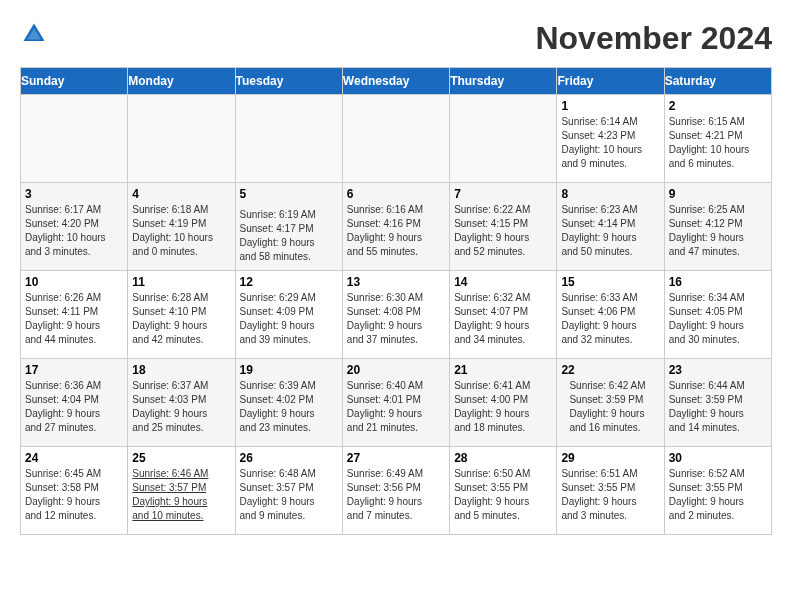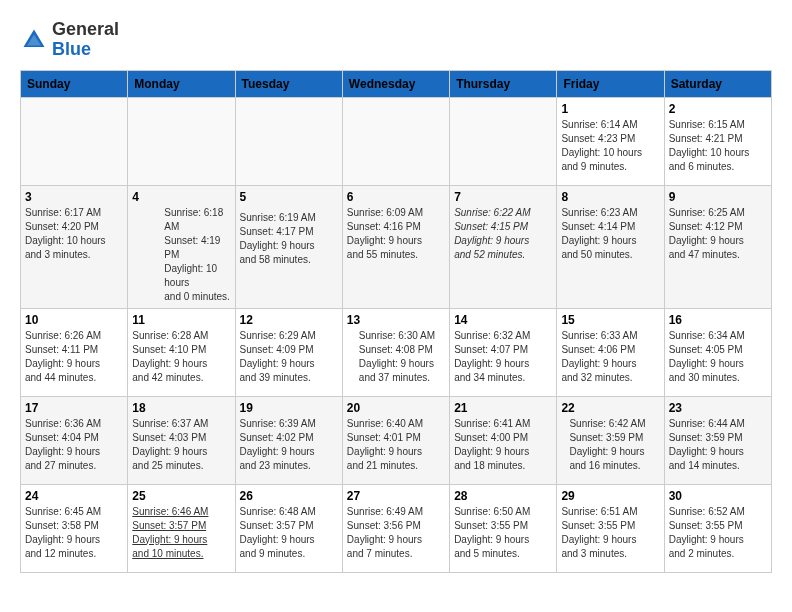--- a/index.html
+++ b/index.html
@@ -44,22 +44,22 @@
       font-size: 14px;
       color: #555;
     }
     .calendar {
       width: 100%;
       border-collapse: collapse;
       font-size: 11px;
     }
     .calendar th {
       background-color: #1a6bbf;
-      color: #000000;
-      padding: 6px 6px;
+      color: #ffffff;
+      padding: 6px 0;
       text-align: left;
       font-size: 12px;
       font-weight: bold;
       border: 1px solid #ccc;
     }
     .calendar td {
       border: 1px solid #ccc;
       vertical-align: top;
       padding: 4px;
       width: calc(100% / 7);
@@ -86,26 +86,23 @@
   </style>
 </head>
 <body>
 
 <div class="header">
   <div class="logo">
     <svg class="logo-icon" viewBox="0 0 40 40">
       <polygon points="20,5 35,30 5,30" fill="#1a6bbf"></polygon>
       <polygon points="20,12 30,28 10,28" fill="#4a90d0"></polygon>
     </svg>
-    <div class="logo-text">
-      <div class="general">General</div>
-      <div class="blue">Blue</div>
-    </div>
   </div>
   <div class="title-area">
+    <div class="month-title">November 2024</div>
   </div>
 </div>
 
 <table class="calendar">
   <thead>
     <tr>
     <th>Sunday</th>
         <th>Monday</th>
         <th>Tuesday</th>
         <th>Wednesday</th>
@@ -139,42 +136,42 @@
       <tr>
         <td>
           <span class="day-number">3</span>
           <div class="day-info" style="white-space: pre-line;">Sunrise: 6:17 AM
 Sunset: 4:20 PM
 Daylight: 10 hours
 and 3 minutes.</div>
         </td>
         <td>
           <span class="day-number">4</span>
-          <div class="day-info" style="white-space: pre-line; margin-left: 32px;">Sunrise: 6:18 AM
+          <div class="day-info" style="white-space: pre-line;">Sunrise: 6:18 AM
 Sunset: 4:19 PM
 Daylight: 10 hours
 and 0 minutes.</div>
         </td>
         <td>
           <span class="day-number">5</span>
           <div class="day-info" style="white-space: pre-line; margin-top: 7px;">Sunrise: 6:19 AM
 Sunset: 4:17 PM
 Daylight: 9 hours
 and 58 minutes.</div>
         </td>
         <td>
           <span class="day-number">6</span>
-          <div class="day-info" style="white-space: pre-line;">Sunrise: 6:09 AM
+          <div class="day-info" style="white-space: pre-line;">Sunrise: 6:16 AM
 Sunset: 4:16 PM
 Daylight: 9 hours
 and 55 minutes.</div>
         </td>
         <td>
           <span class="day-number">7</span>
-          <div class="day-info" style="white-space: pre-line; font-style: italic;">Sunrise: 6:22 AM
+          <div class="day-info" style="white-space: pre-line;">Sunrise: 6:22 AM
 Sunset: 4:15 PM
 Daylight: 9 hours
 and 52 minutes.</div>
         </td>
         <td>
           <span class="day-number">8</span>
           <div class="day-info" style="white-space: pre-line;">Sunrise: 6:23 AM
 Sunset: 4:14 PM
 Daylight: 9 hours
 and 50 minutes.</div>
@@ -204,21 +201,21 @@
         </td>
         <td>
           <span class="day-number">12</span>
           <div class="day-info" style="white-space: pre-line;">Sunrise: 6:29 AM
 Sunset: 4:09 PM
 Daylight: 9 hours
 and 39 minutes.</div>
         </td>
         <td>
           <span class="day-number">13</span>
-          <div class="day-info" style="white-space: pre-line; margin-left: 12px;">Sunrise: 6:30 AM
+          <div class="day-info" style="white-space: pre-line;">Sunrise: 6:30 AM
 Sunset: 4:08 PM
 Daylight: 9 hours
 and 37 minutes.</div>
         </td>
         <td>
           <span class="day-number">14</span>
           <div class="day-info" style="white-space: pre-line;">Sunrise: 6:32 AM
 Sunset: 4:07 PM
 Daylight: 9 hours
 and 34 minutes.</div>

